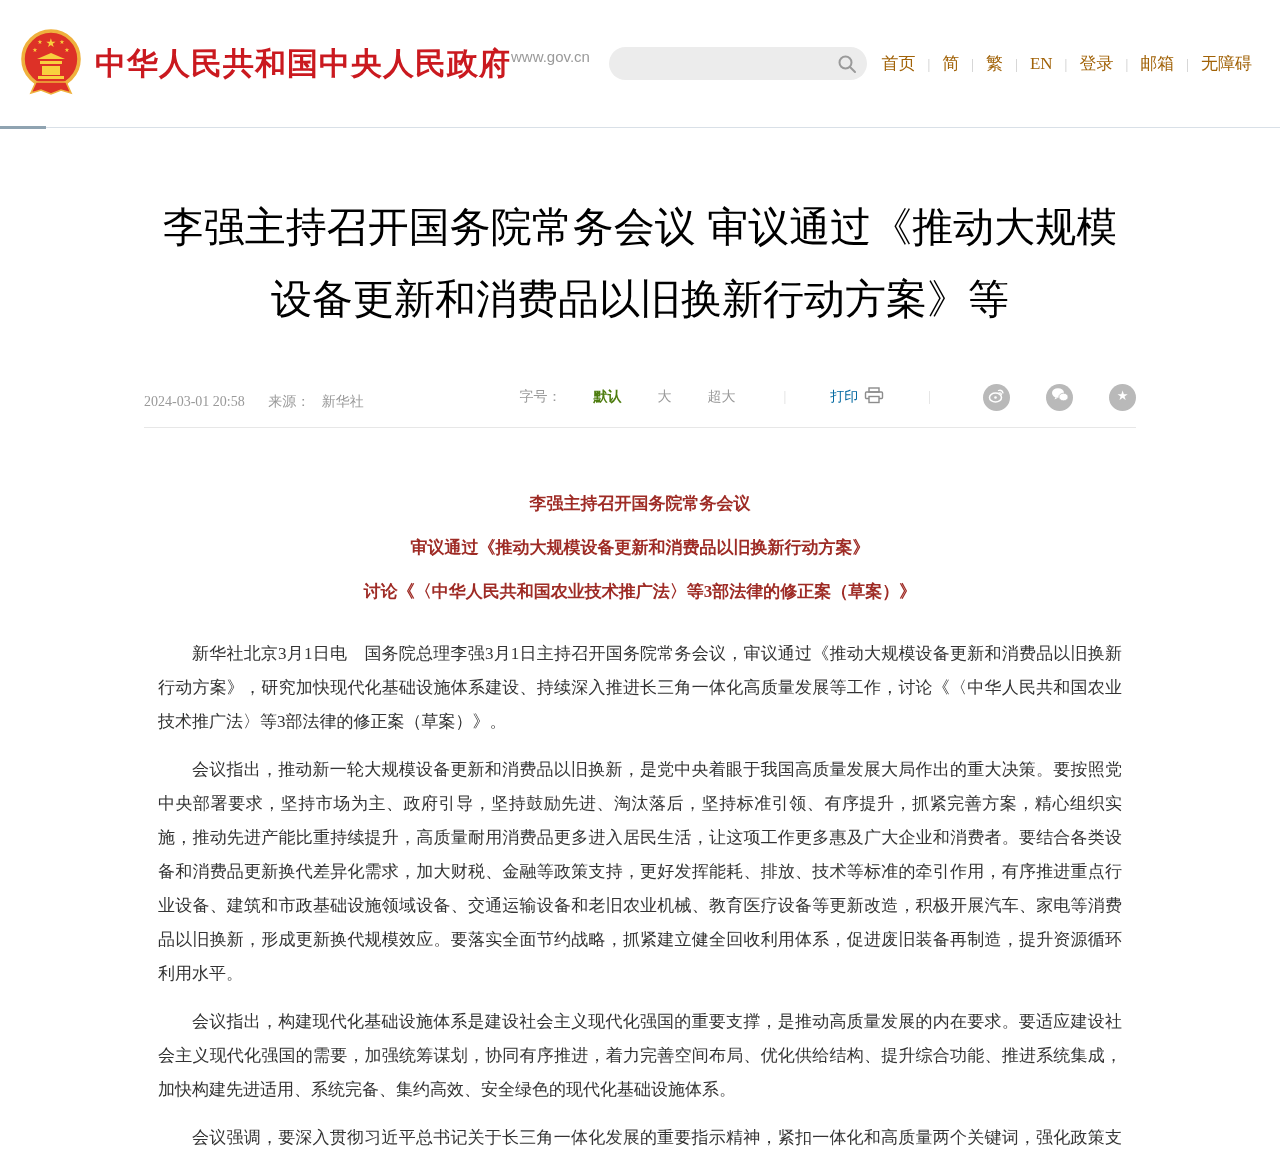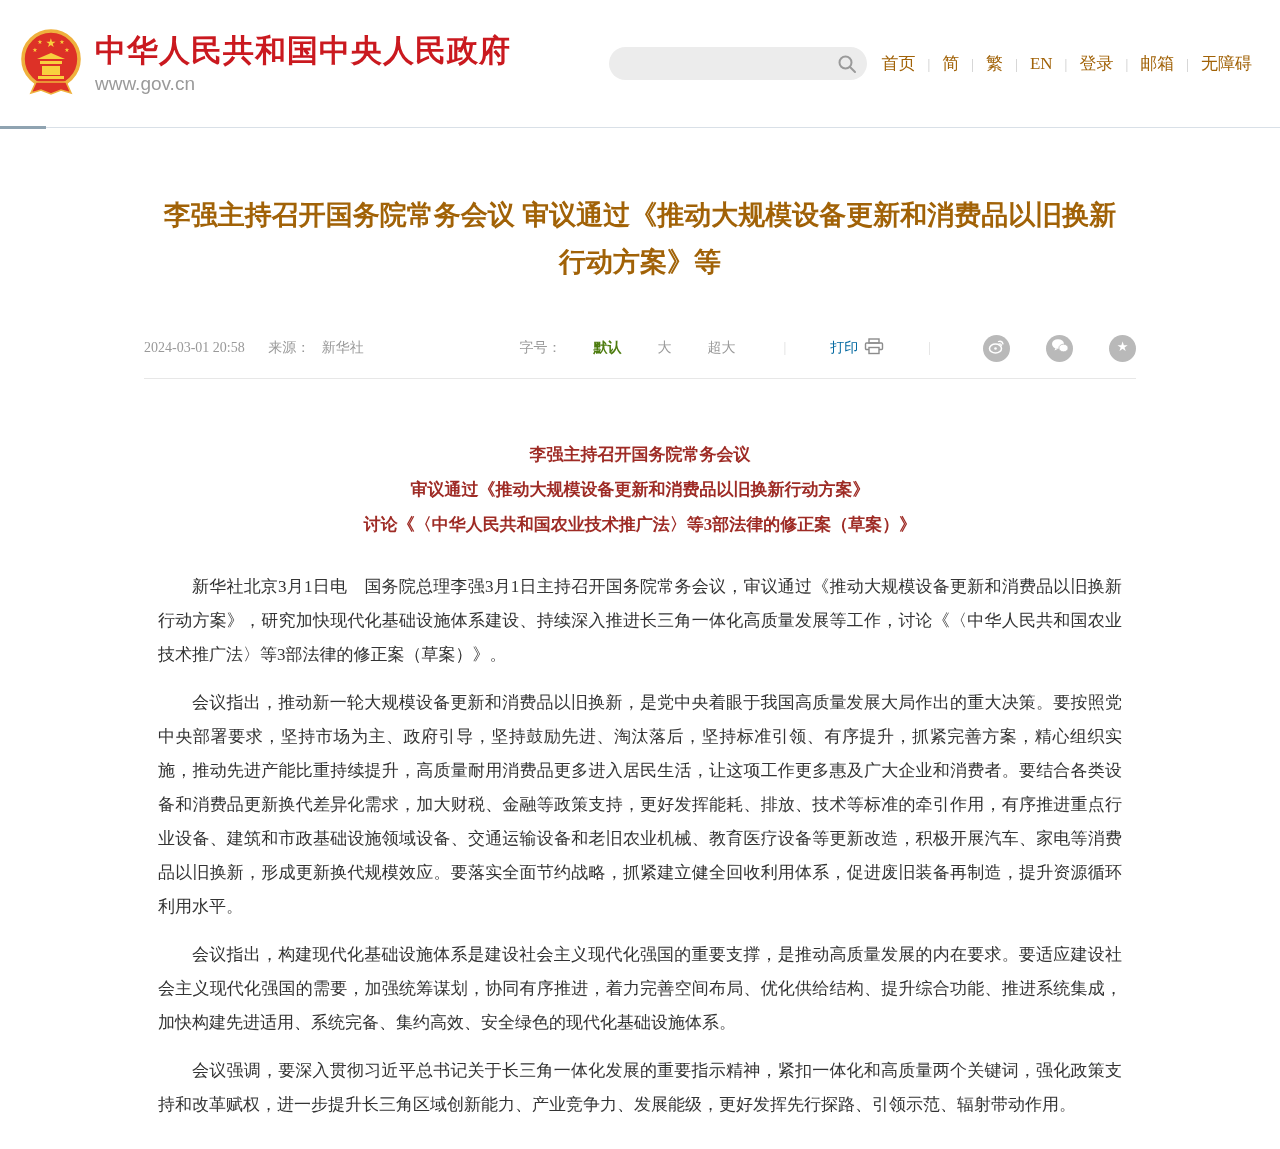--- a/index.html
+++ b/index.html
@@ -5,57 +5,57 @@
   * { box-sizing: border-box; }
   html,body { margin:0; padding:0; background:#fff; }
   body { font-family:"Liberation Sans",sans-serif; width:1280px; }
   .page { width:1280px; min-height:1149px; background:#fff; }
 
   
   .site-header { height:128px; display:flex; align-items:center; justify-content:space-between;
                  padding:0 28px 0 20px; border-bottom:1px solid #d9e0e7; position:relative; }
   .header-edge { position:absolute; bottom:-2px; left:0; width:46px; height:3px; background:#8fa3b1; }
   .brand { display:flex; align-items:center; gap:13px; cursor:pointer; }
-  .brand-text { display:flex; flex-direction:column; }
+  .brand-text { display:flex; flex-direction:row; }
   .site-name { color:#ca191f; font-size:31px; font-weight:bold; letter-spacing:1px; line-height:1.2; }
-  .site-url { color:#9a9a9a; font-size:19px; margin-top:3px; }
+  .site-url { color:#9a9a9a; font-size:15px; margin-top:3px; }
 
   .header-right { display:flex; align-items:center; }
   .search-box { width:258px; height:33px; background:#ececec; border-radius:17px;
                 display:flex; align-items:center; padding:0 10px 0 16px; }
   .search-box input { flex:1; border:none; outline:none; background:transparent; font-size:14px; color:#555; min-width:0; }
   .search-icon { flex:0 0 auto; display:flex; }
 
   .top-nav { display:flex; align-items:center; margin-left:14px;
              font-family:"Liberation Serif",serif; font-size:17px; color:#a16207; }
   .nav-item { cursor:pointer; white-space:nowrap; }
   .nav-item + .nav-item::before { content:"|"; color:#c9c9c9; margin:0 12px; font-size:14px; font-weight:normal; }
 
   
   main { width:992px; margin:0 auto; }
-  .article-title { margin:64px auto 48px; max-width:975px; font-size:27px; line-height:1.75;
-                   text-align:center; color:#a16207; font-weight:bold; }
+  .article-title { margin:64px auto 48px; max-width:975px; font-size:41px; line-height:1.75;
+                   text-align:center; color:#000000; font-weight:normal; }
 
-  .meta-row { display:flex; justify-content:space-between; align-items:center;
+  .meta-row { display:flex; justify-content:space-between; align-items:flex-end;
               color:#999; font-size:14px; padding-bottom:16px; border-bottom:1px solid #e7e7e7;
               font-family:"Liberation Serif",serif; }
   .meta-left span { margin-right:8px; }
   .meta-date { margin-right:20px !important; }
   .meta-right { display:flex; align-items:center;gap:28px; }
   .font-opt { margin:0 4px; cursor:pointer; }
   .font-opt.active { color:#4d7c0f; font-weight:bold; }
   .meta-sep::before { content:"|"; color:#ddd; margin:0 16px; }
   .print-btn { display:flex; align-items:center; gap:6px; cursor:pointer; color:#0369a1; }
   .share-btn { width:27px; height:27px; border-radius:50%; background:#b9b9b9;
                display:flex; align-items:center; justify-content:center; margin-left:8px; cursor:pointer; }
   .share-btn svg text { font-family:"DejaVu Sans",sans-serif; }
 
   .subtitles { margin-top:58px; text-align:center; color:#9e2b25; font-weight:bold;
                font-size:17px; line-height:35px; font-family:"Liberation Serif",serif; }
-  .subtitles p { margin:0;font-family:Liberation Serif, serif; }
+  .subtitles p { margin:9px;font-family:Liberation Serif, serif; }
 
   .article-body { margin-top:28px; font-size:17px; line-height:34px; color:#333;
                   text-align:justify; font-family:"Liberation Serif",serif; padding-bottom:40px; }
   .article-body p { margin:0 14px 14px; text-indent:2em; }
 </style>
 </head>
 <body>
 
 <div class="page">
 

